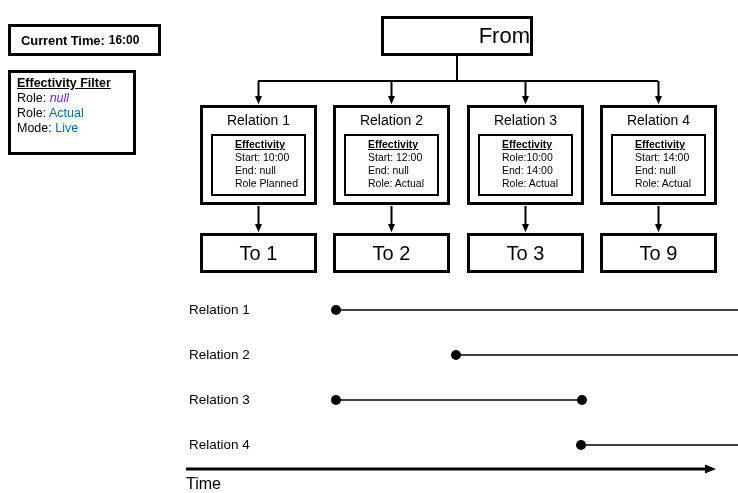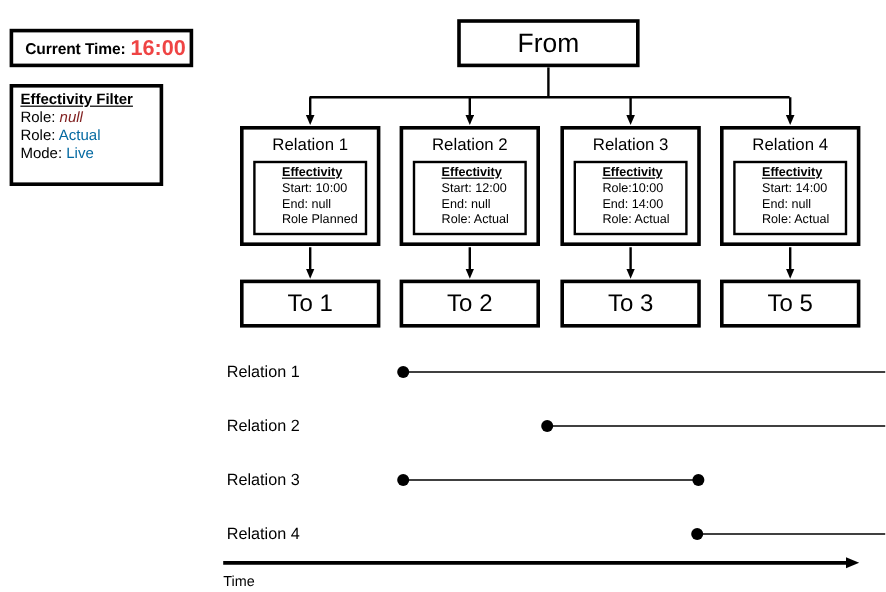--- a/index.html
+++ b/index.html
@@ -38,23 +38,23 @@
     display: flex;
     align-items: center;
     padding-left: 10px;
   }
   .ct-label {
     font-size: 13px;
     font-weight: bold;
     letter-spacing: -0.1px;
   }
   .ct-value {
-    font-size: 18px;
+    font-size: 12px;
     font-weight: bold;
-    color: #ef4444;
+    color: #000000;
     margin-left: 4px;
   }
 
   #effectivity-filter-box {
     left: 8px; top: 60px;
     width: 128px; height: 85px;
     padding: 3px 0 0 6px;
   }
   .ef-title {
     font-size: 12.5px;
@@ -63,30 +63,30 @@
     line-height: 15px;
     white-space: nowrap;
   }
   .ef-row {
     font-size: 12.5px;
     line-height: 15px;
     white-space: nowrap;
   }
   .ef-key { color: #000; }
   .v-false { color: #ff0000; font-weight: bold; }
-  .v-null  { color: #7f1d1d; font-style: italic; }
+  .v-null  { color: #6d28d9; font-style: italic; }
   .v-gray  { color: #0369a1; }
 
   
   #from-box {
     left: 381px; top: 6px;
     width: 152px; height: 40px;
     display: flex;
     align-items: center;
-    justify-content: center;
+    justify-content: flex-end;
   }
   #from-box .title {
     font-size: 22px;
     line-height: 22px;
   }
 
   
   .relation-box {
     top: 95px;
     width: 117px;
@@ -157,21 +157,21 @@
     font-size: 13.5px;
     line-height: 14px;
     white-space: nowrap;
     left: 189px;
     transform: translateY(-50%);
   }
   #time-axis-label {
     position: absolute;
     left: 186px;
     top: 465px;
-    font-size: 12px;
+    font-size: 16px;
     line-height: 18px;
     white-space: nowrap;
   }
 </style>
 </head>
 <body>
 
 <div class="stage">
 
   <div class="box" id="current-time-box">
@@ -270,21 +270,21 @@
   <div class="box to-box col-0">
     <span class="title">To 1</span>
   </div>
   <div class="box to-box col-1">
     <span class="title">To 2</span>
   </div>
   <div class="box to-box col-2">
     <span class="title">To 3</span>
   </div>
   <div class="box to-box col-3">
-    <span class="title">To 5</span>
+    <span class="title">To 9</span>
   </div>
 
   <div class="tl-label" style="top:300px">Relation 1</div>
   <div class="tl-label" style="top:345px">Relation 2</div>
   <div class="tl-label" style="top:390px">Relation 3</div>
   <div class="tl-label" style="top:435px">Relation 4</div>
 
   <svg id="timeline-svg" style="position:absolute;left:0;top:0;pointer-events:none" width="738" height="493" viewBox="0 0 738 493">
 
     <line x1="336" y1="300" x2="738" y2="300" stroke="#000" stroke-width="1.3"></line>

